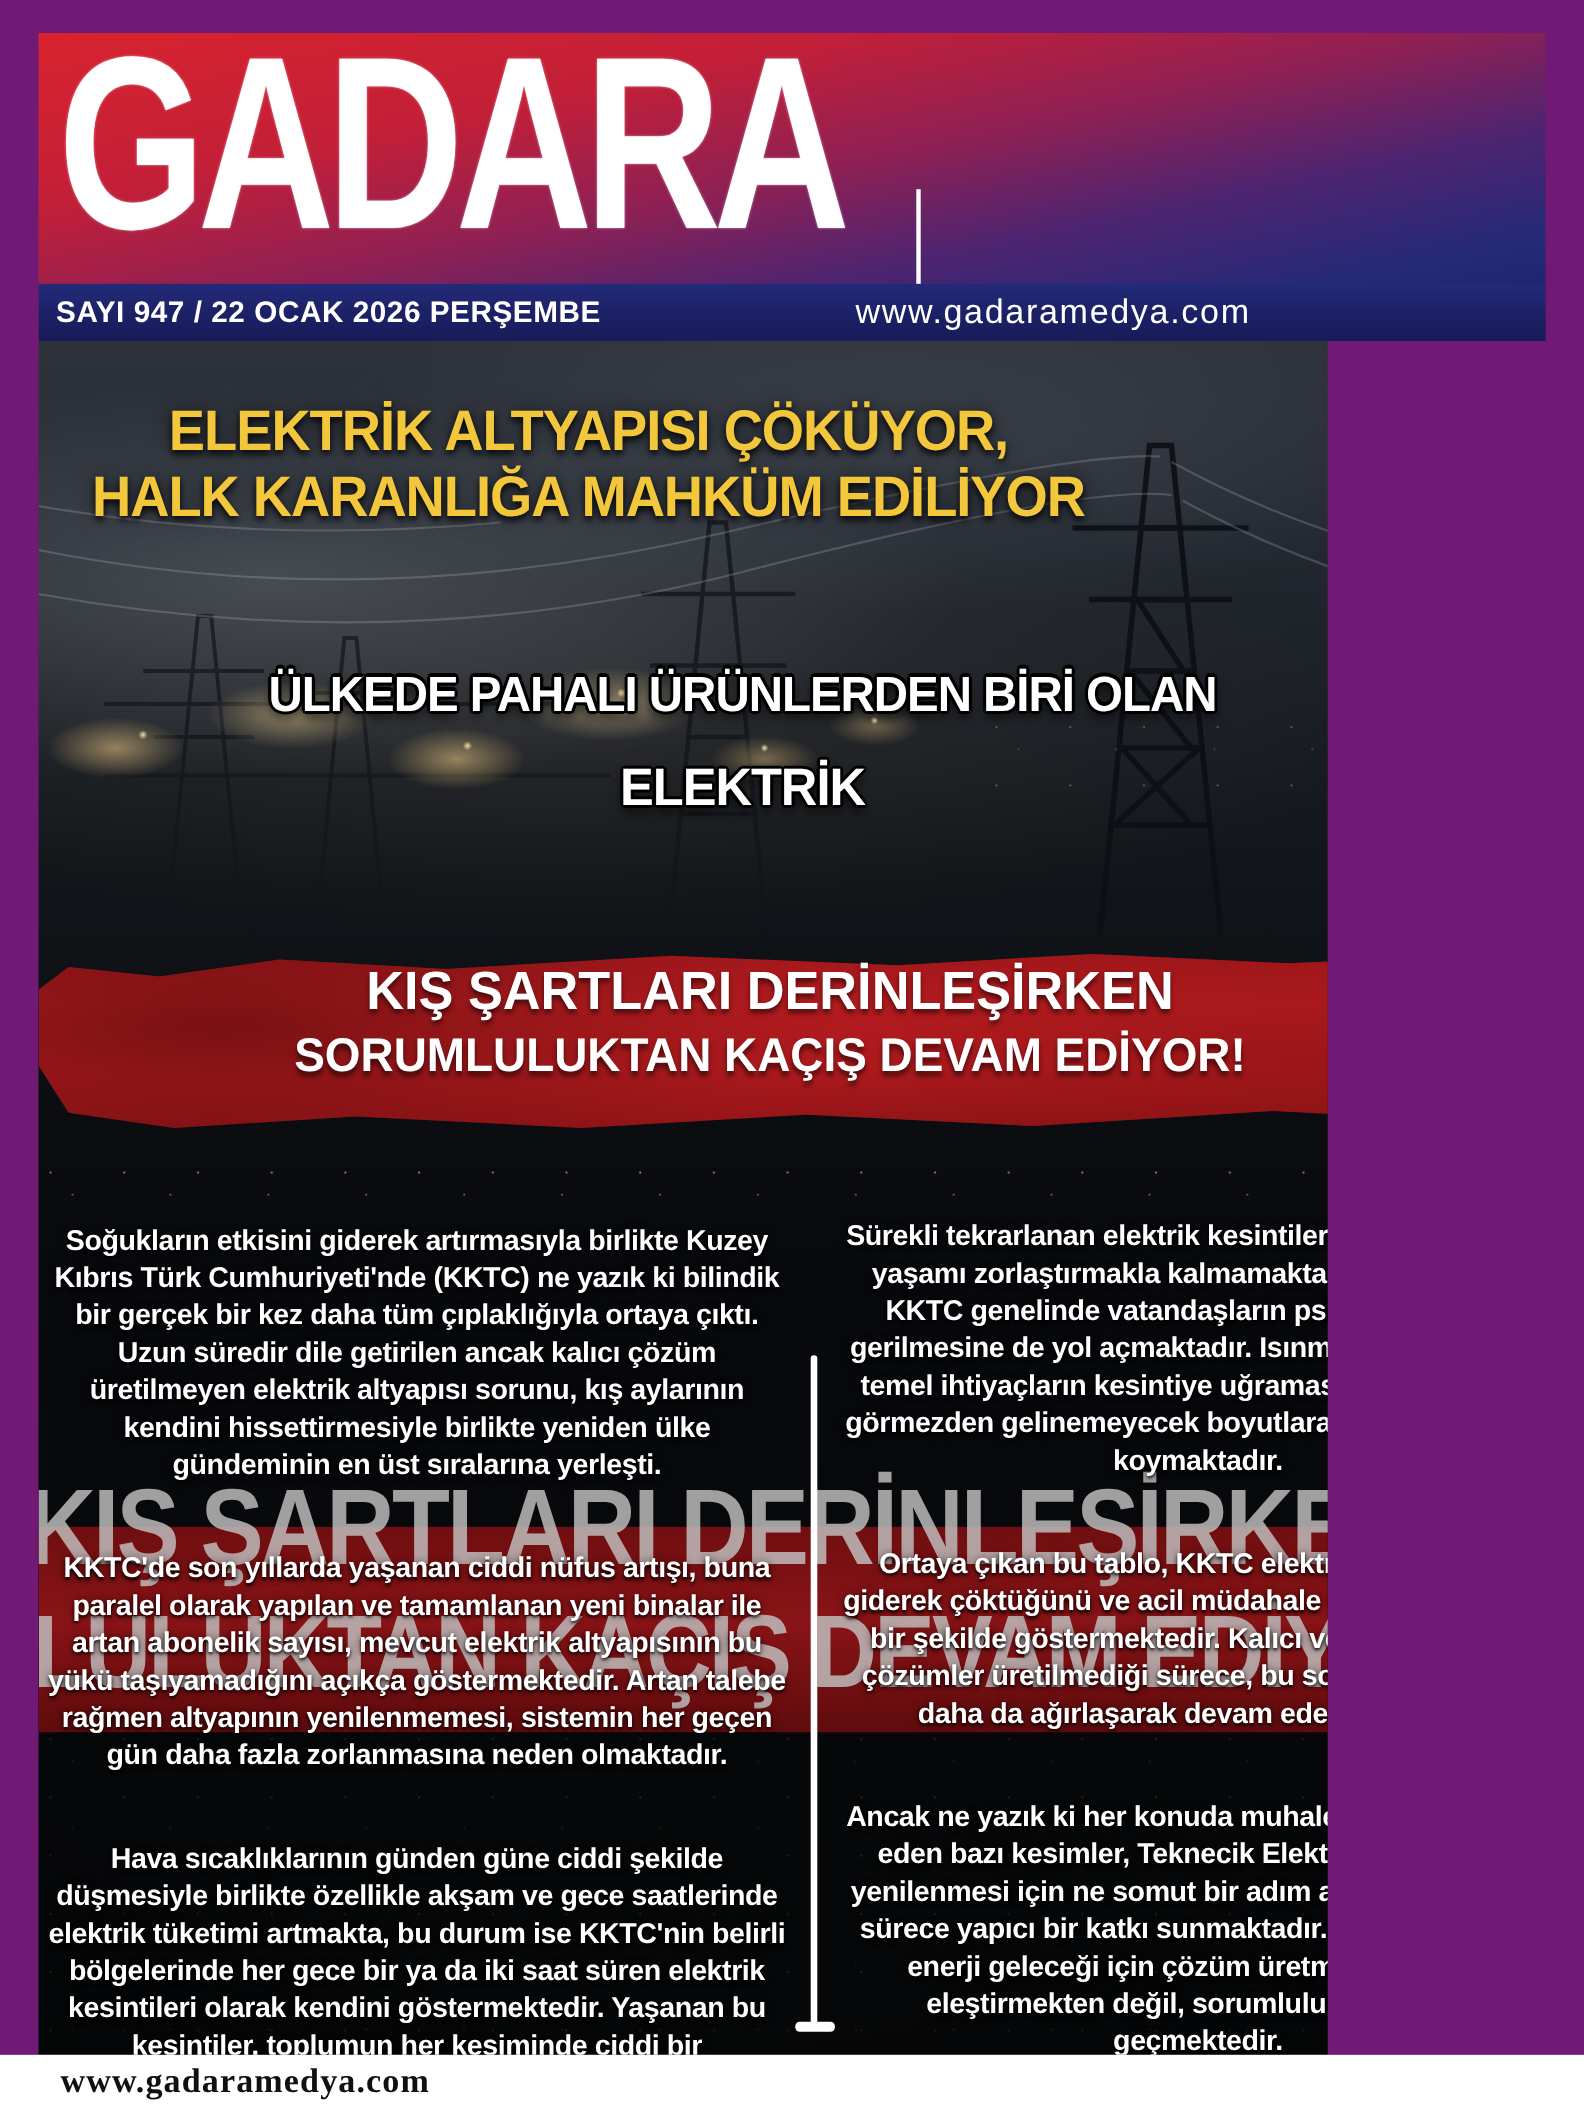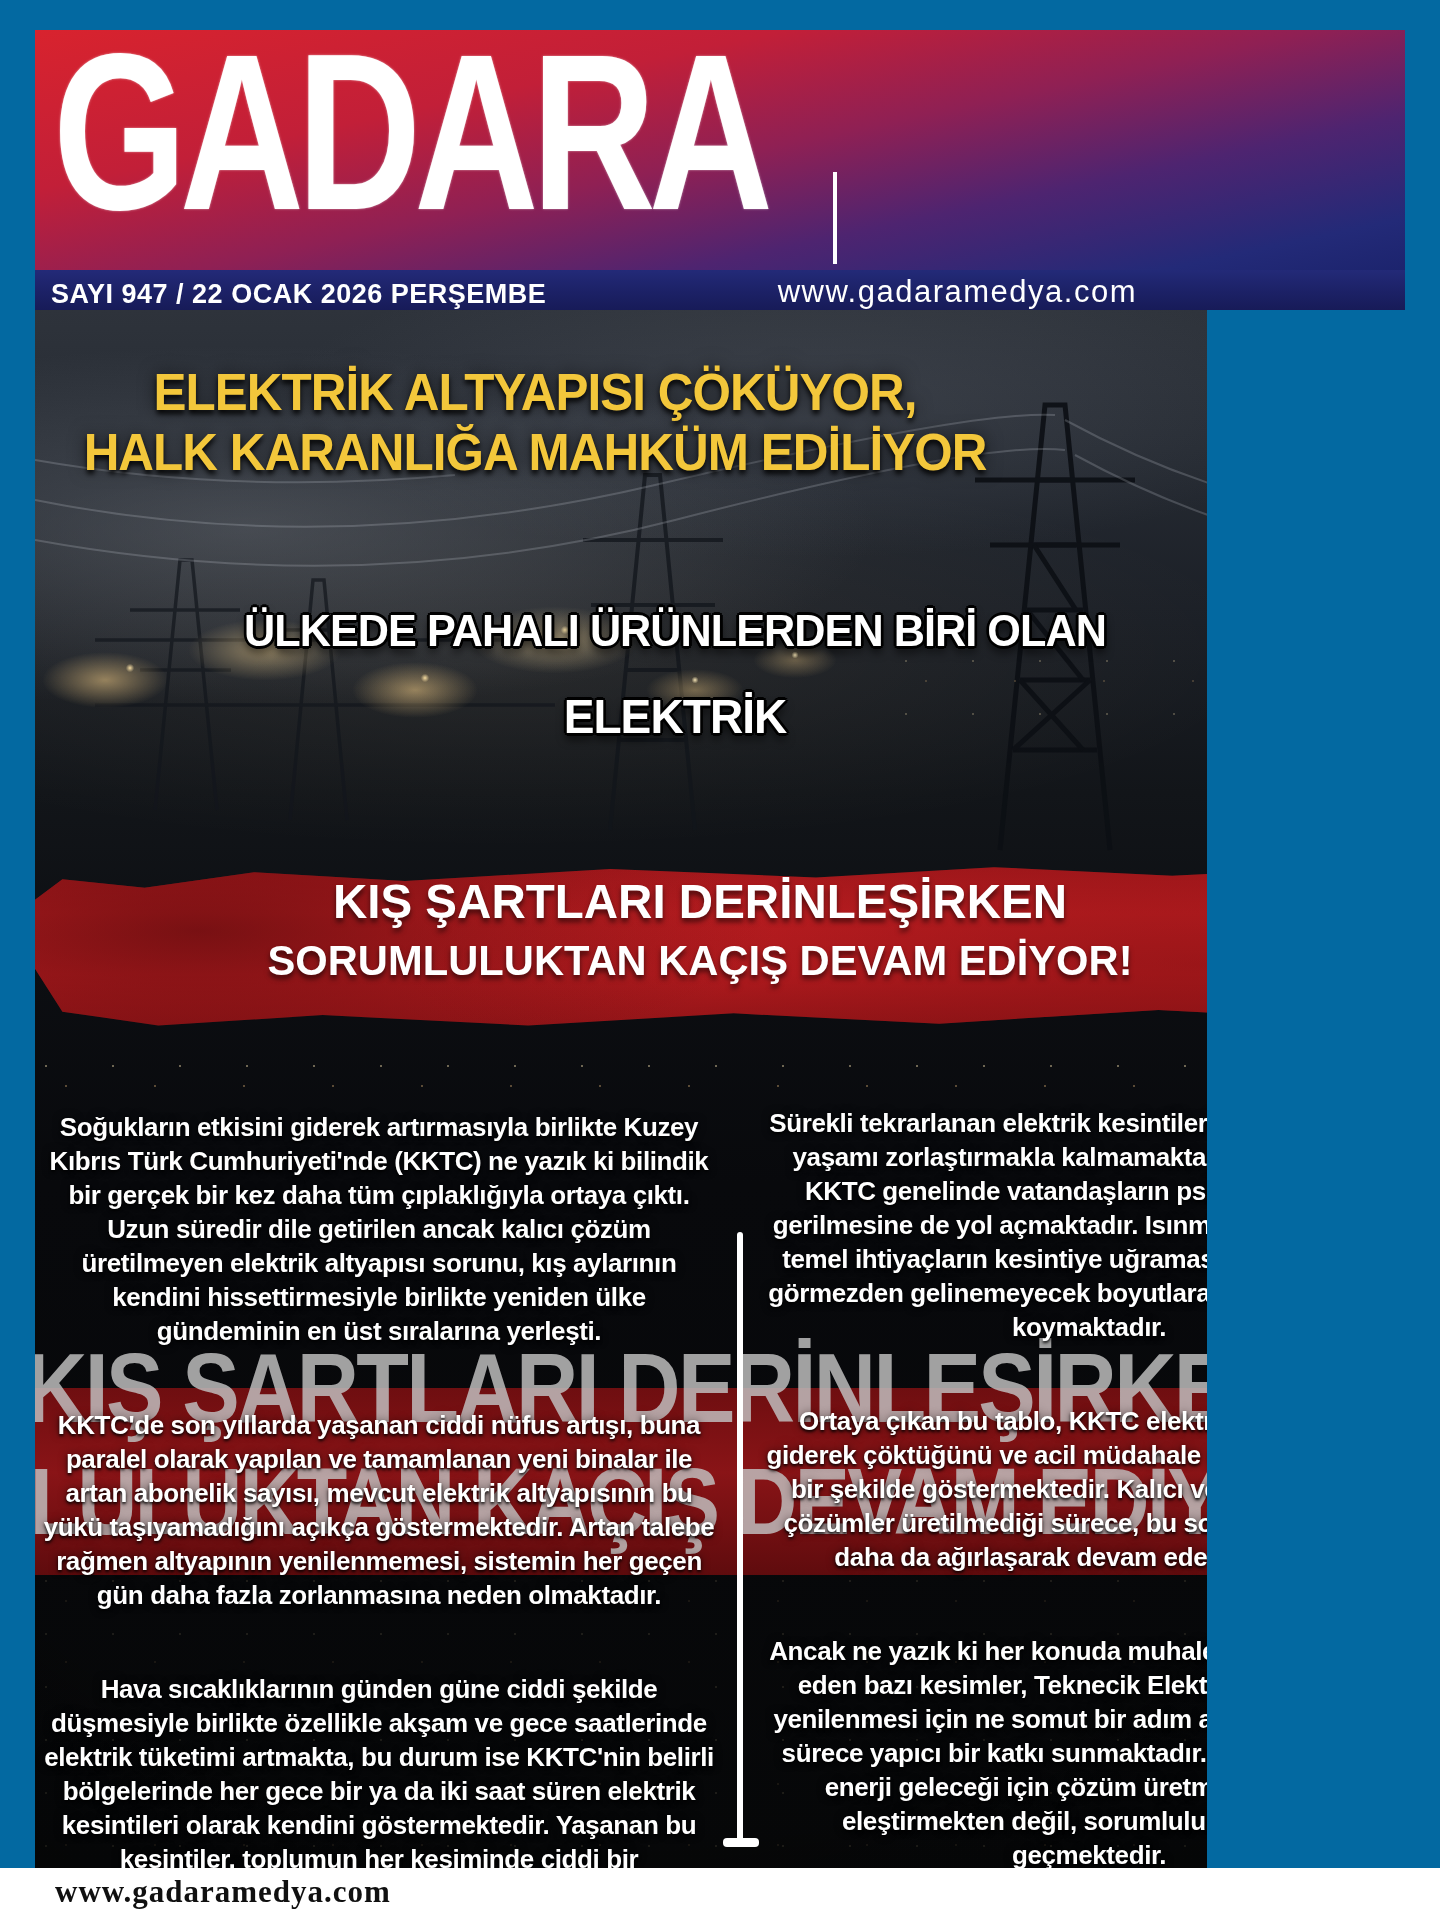--- a/index.html
+++ b/index.html
@@ -1,36 +1,36 @@
 <!DOCTYPE html>
 <html><head>
 <meta charset="utf-8">
 <style>
   html,body{margin:0;padding:0;background:#e8e8e8;}
-  .page{position:relative;width:1440px;height:1920px;background:#0369a1;margin:0 auto;
+  .page{position:relative;width:1440px;height:1920px;background:#701a75;margin:0 auto;
         overflow:hidden;font-family:"Liberation Sans",sans-serif;}
 
   
   .top-artifact{position:absolute;left:792px;top:6px;width:460px;height:22px;
 s                background:#f6d9da;opacity:.55;}
 
   
   .masthead{position:absolute;left:35px;top:30px;width:1370px;height:280px;
             background:linear-gradient(168deg,#d8232e 0%,#c21f38 28%,#8f2054 48%,#4e2470 66%,#232a78 84%,#171f66 100%);}
   .logo{position:absolute;left:18px;top:-28px;width:820px;height:250px;
         color:#ffffff;font-weight:900;font-size:172px;letter-spacing:-7px;
         transform:scale(1.0,1.3);transform-origin:left top;
         text-shadow:0 0 2px rgba(255,255,255,.6);}
   .brand{position:absolute;left:805px;top:18px;width:560px;color:#fff;font-weight:700;}
   .brand .line1{font-size:80px;line-height:92px;letter-spacing:1px;}
   .brand .line2{font-size:80px;line-height:92px;letter-spacing:1px;}
   .brand-divider{position:absolute;left:798px;top:142px;width:4px;height:92px;background:#ffffff;}
-  .mast-strip{position:absolute;left:0;bottom:0;width:100%;height:40px;
+  .mast-strip{position:absolute;left:0;bottom:0;width:100%;height:52px;
               background:linear-gradient(180deg,#232a78 0%,#1c2166 55%,#171b58 100%);
-              display:flex;align-items:flex-end;justify-content:space-between;}
+              display:flex;align-items:center;justify-content:space-between;}
   .issue{color:#fff;font-weight:700;font-size:27px;letter-spacing:.5px;padding-left:16px;}
   .mast-site{color:#fff;font-weight:400;font-size:31px;letter-spacing:1.5px;padding-right:268px;}
 
   
   .photo{position:absolute;left:35px;top:310px;width:1172px;height:1558px;overflow:hidden;
     background:
       radial-gradient(900px 260px at 18% 14%, rgba(125,130,138,.38), transparent 70%),
       radial-gradient(760px 220px at 66% 6%, rgba(95,100,110,.32), transparent 70%),
       radial-gradient(1100px 280px at 40% 22%, rgba(255,226,170,.07), transparent 70%),
       linear-gradient(180deg,#2e333b 0%,#262b33 9%,#1b1f26 20%,#121519 31%,#0c0e12 42%,#08090c 56%,#060708 100%);}

